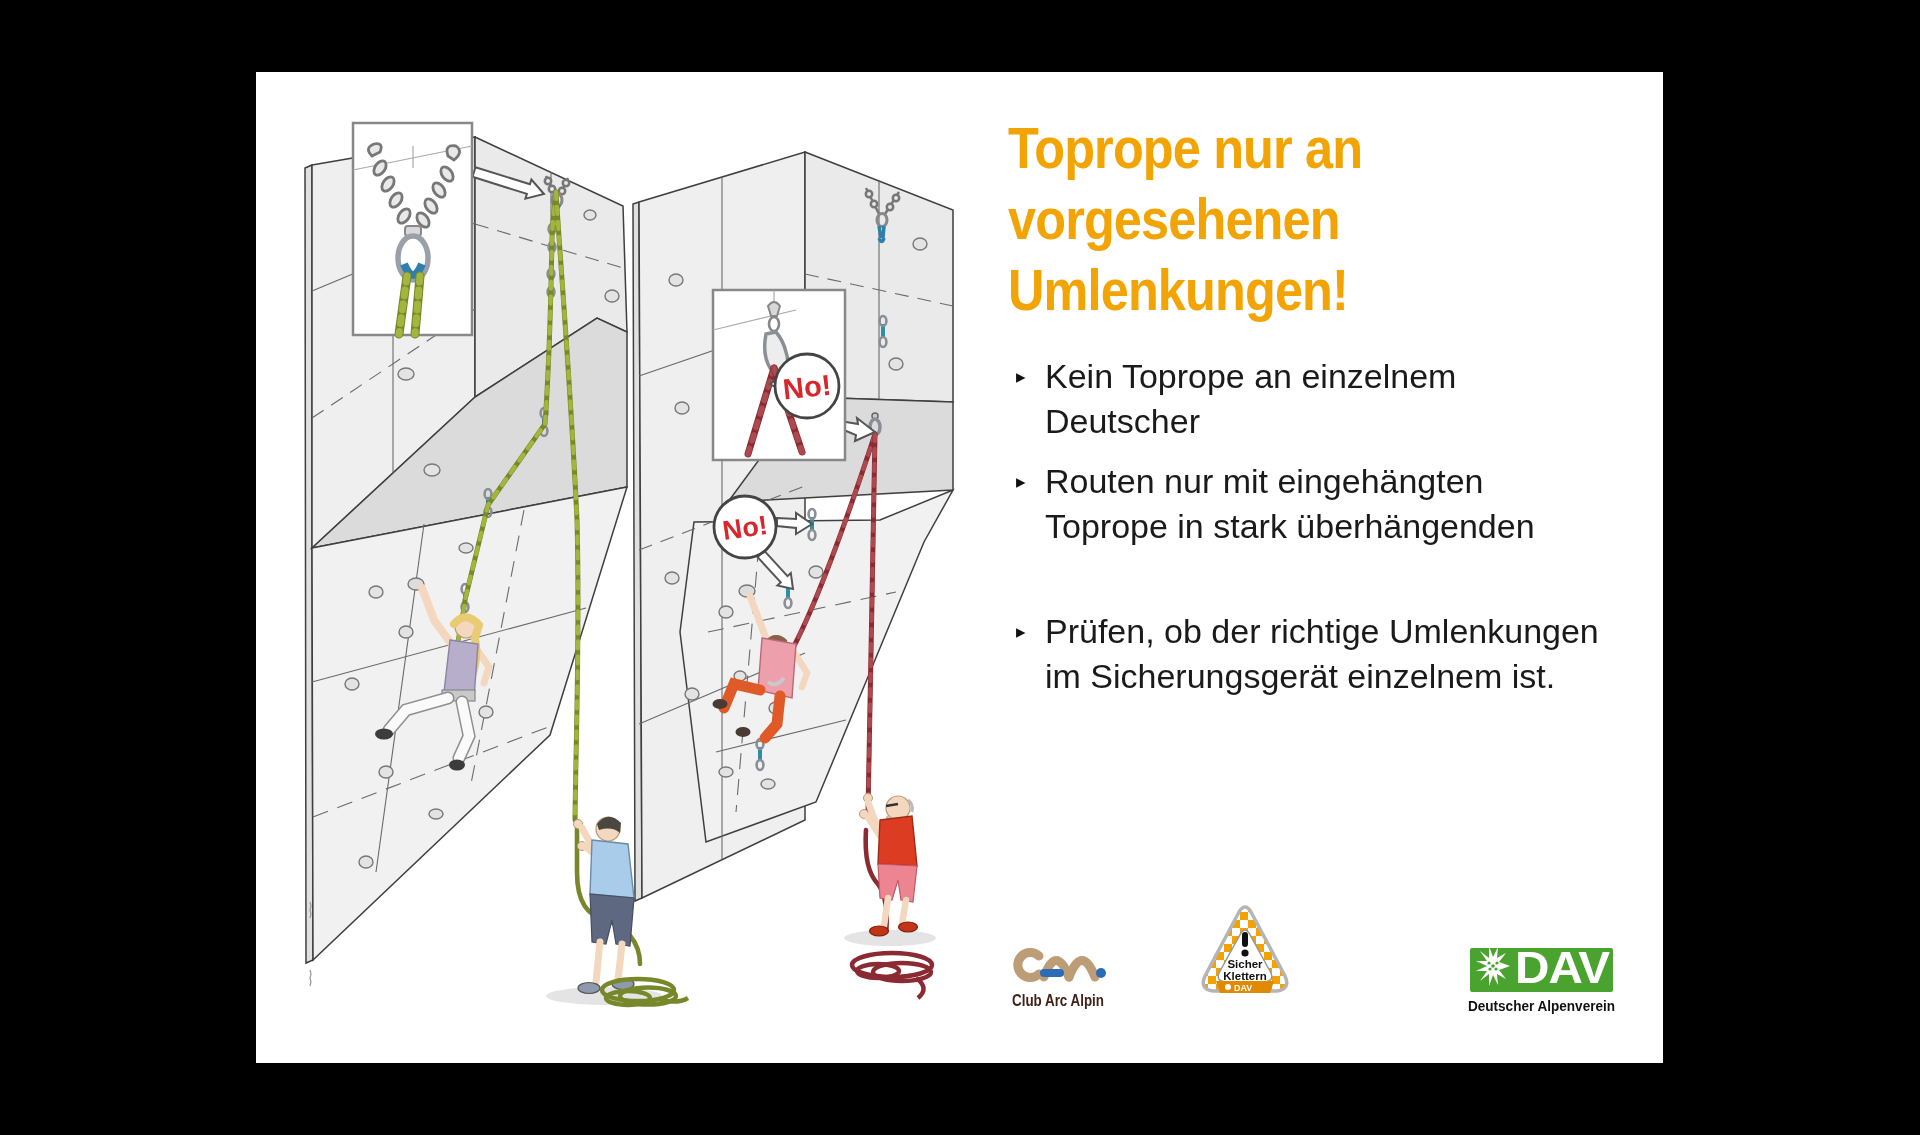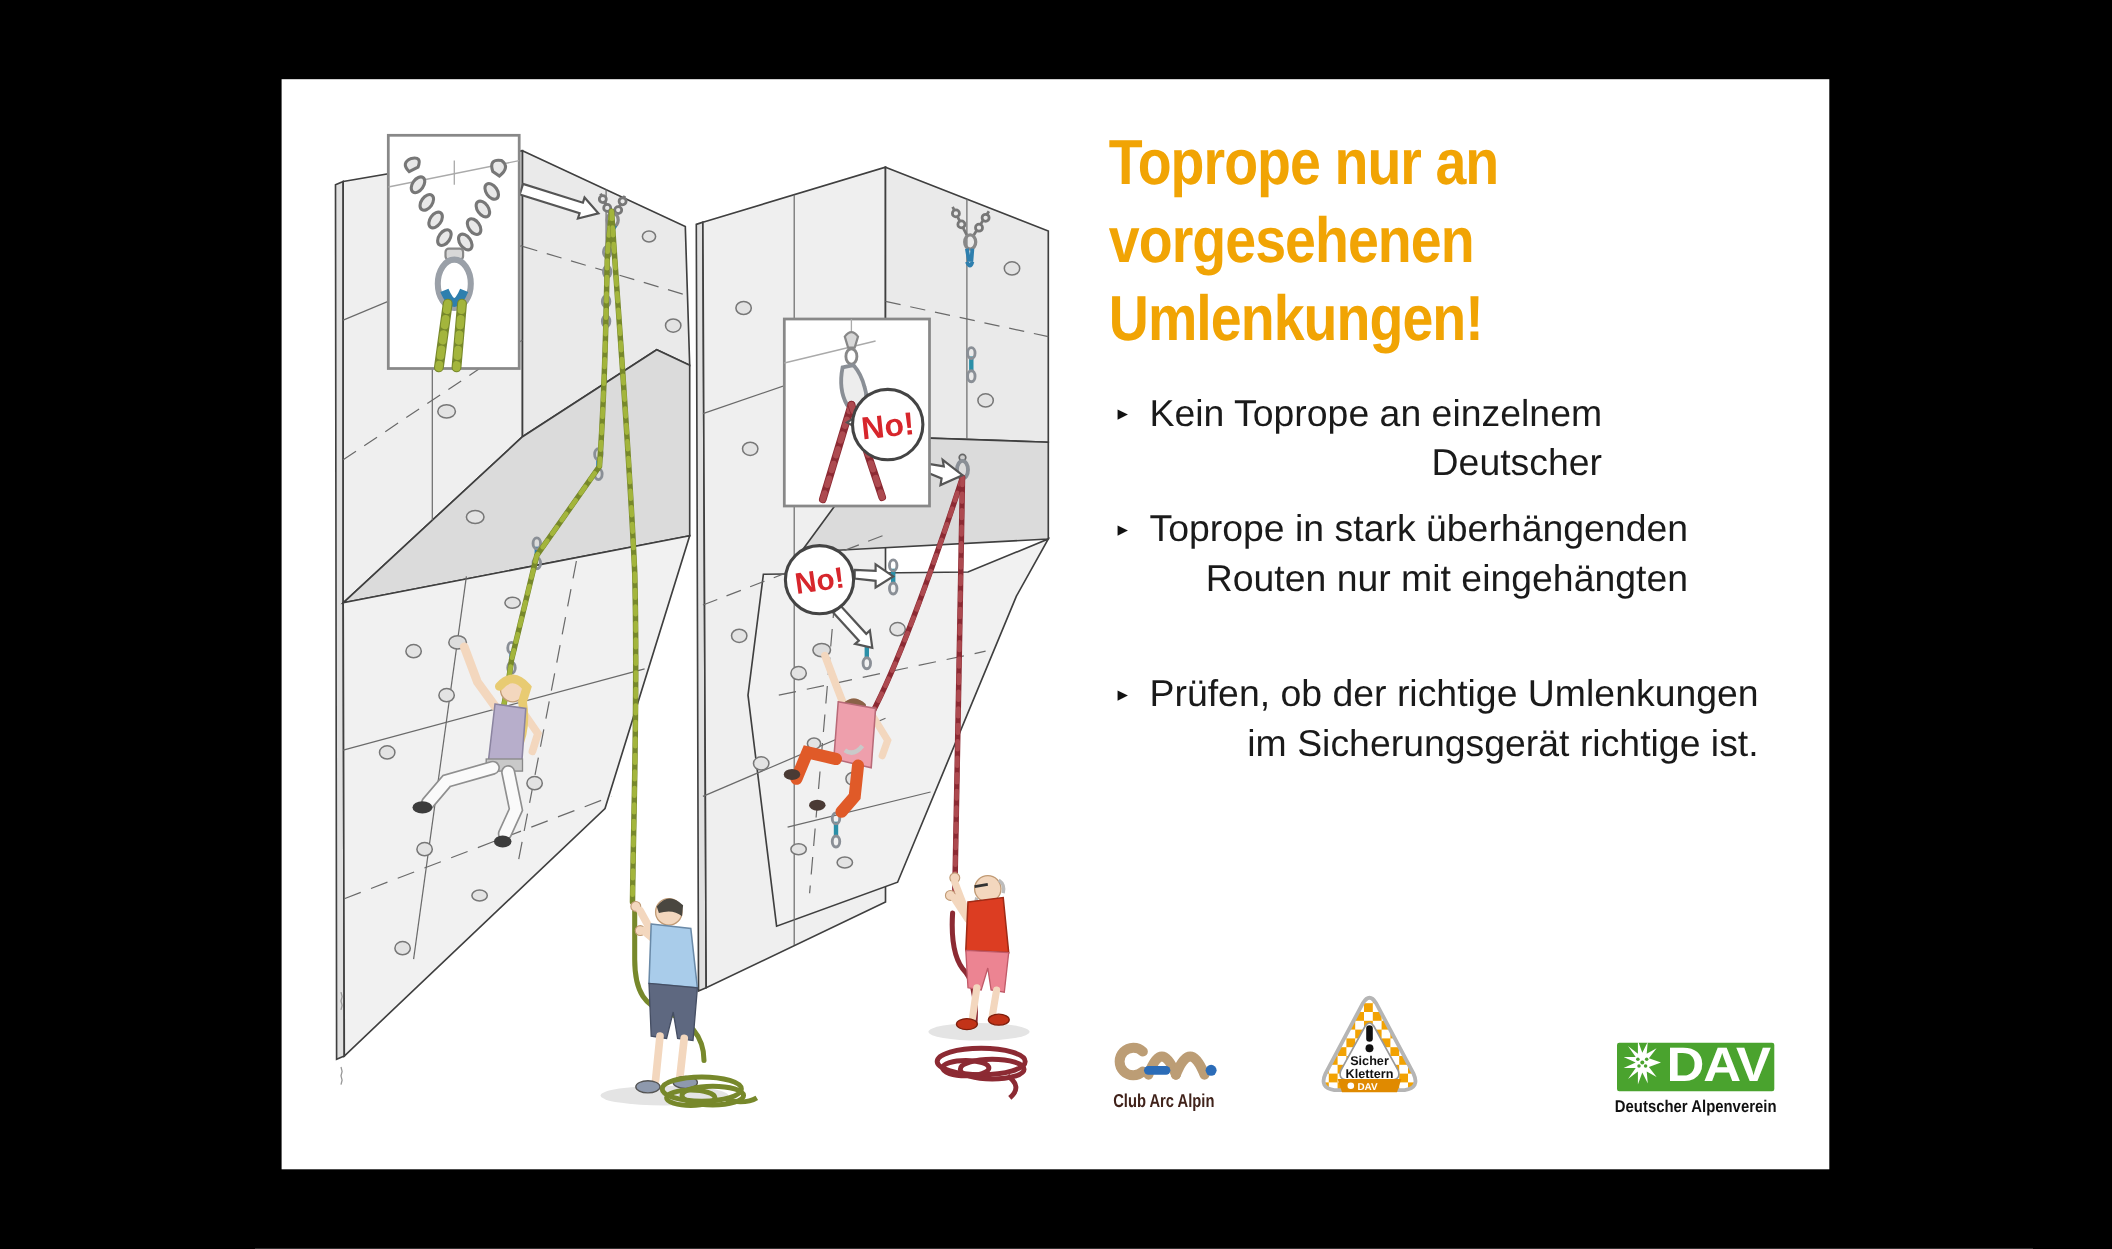--- a/index.html
+++ b/index.html
@@ -7,21 +7,21 @@
          font-family:"Liberation Sans",sans-serif;}
   .panel{position:absolute;left:256px;top:72px;width:1407px;height:991px;background:#fff;}
   .panel svg{position:absolute;left:0;top:0;}
   .headline{position:absolute;left:752px;top:40px;color:#F1A404;font-weight:bold;
             font-size:58px;line-height:71px;letter-spacing:-1px;
             transform:scaleX(.87);transform-origin:0 0;white-space:nowrap;}
   .headline span{display:block;}
   .bullets{position:absolute;left:760px;width:600px;color:#1a1a1a;}
   .bullet{position:absolute;left:0;display:flex;align-items:flex-start;}
   .bullet .marker{font-size:19px;line-height:45px;width:29px;flex:0 0 29px;color:#111;}
-  .bullet .lines{font-size:34px;line-height:45px;letter-spacing:0;text-align:right;}
+  .bullet .lines{font-size:34px;line-height:45px;letter-spacing:0;}
   .bullet .lines span{display:block;white-space:nowrap;}
   .b1{top:282px;} .b2{top:387px;} .b3{top:537px;}
   text{font-family:"Liberation Sans",sans-serif;}
 </style>
 </head>
 <body>
 
 <div class="stage">
   <div class="panel">
 
@@ -366,27 +366,27 @@
       <div class="bullet b1">
         <span class="marker">▸</span>
         <span class="lines">
           <span>Kein Toprope an einzelnem</span>
           <span>Deutscher</span>
         </span>
       </div>
       <div class="bullet b2">
         <span class="marker">▸</span>
         <span class="lines">
+          <span>Routen nur mit eingehängten</span>
           <span>Toprope in stark überhängenden</span>
-          <span>Routen nur mit eingehängten</span>
         </span>
       </div>
       <div class="bullet b3">
         <span class="marker">▸</span>
         <span class="lines">
           <span>Prüfen, ob der richtige Umlenkungen</span>
-          <span>im Sicherungsgerät richtige ist.</span>
+          <span>im Sicherungsgerät einzelnem ist.</span>
         </span>
       </div>
     </div>
 
   </div>
 </div>
 
 </body></html>

